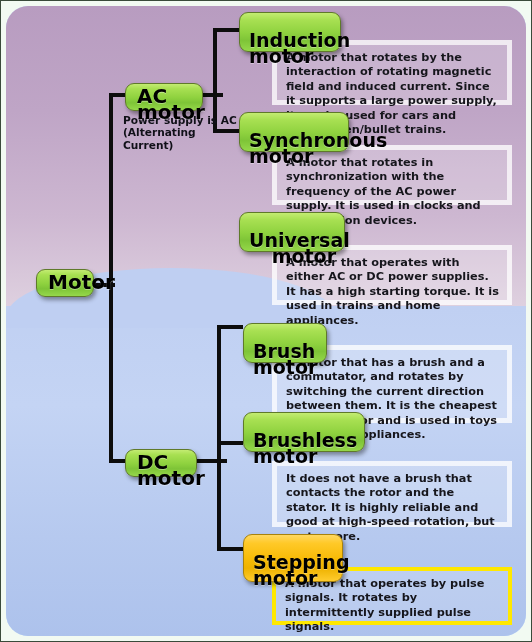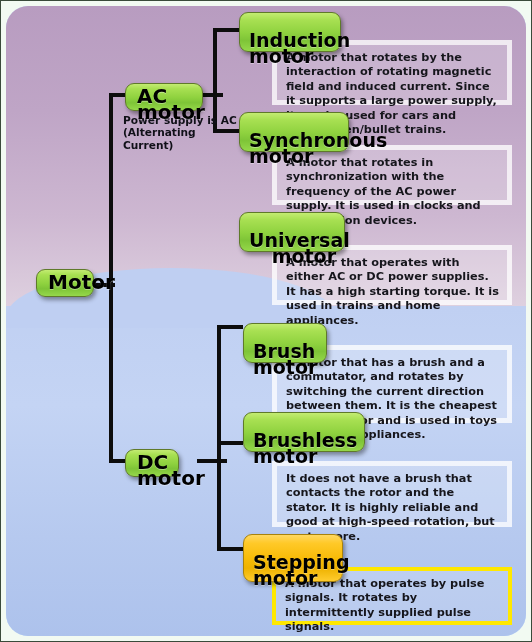--- a/index.html
+++ b/index.html
@@ -168,21 +168,21 @@
     <div class="node" style="left:30px;top:263px;width:58px;height:28px;">
       <span>Motor</span>
     </div>
 
     <div class="node" style="left:119px;top:77px;width:78px;height:28px;">
       <span>AC motor</span>
     </div>
     <div class="caption" style="left:117px;top:108px;width:120px;">Power supply is AC
 (Alternating Current)</div>
 
-    <div class="node" style="left:119px;top:443px;width:54px;height:28px;">
+    <div class="node" style="left:119px;top:443px;width:72px;height:28px;">
       <span>DC motor</span>
     </div>
 
     <div class="node small" style="left:233px;top:6px;width:102px;height:40px;white-space:pre-line;">
       <span>Induction
 motor</span>
     </div>
     <div class="node small" style="left:233px;top:106px;width:110px;height:40px;white-space:pre-line;">
       <span>Synchronous
 motor</span>

